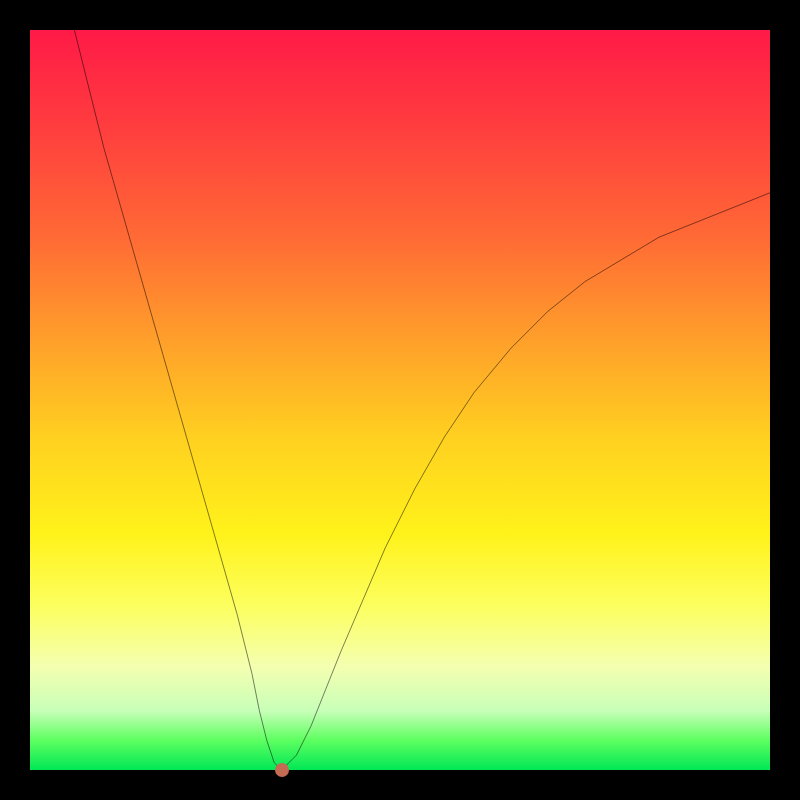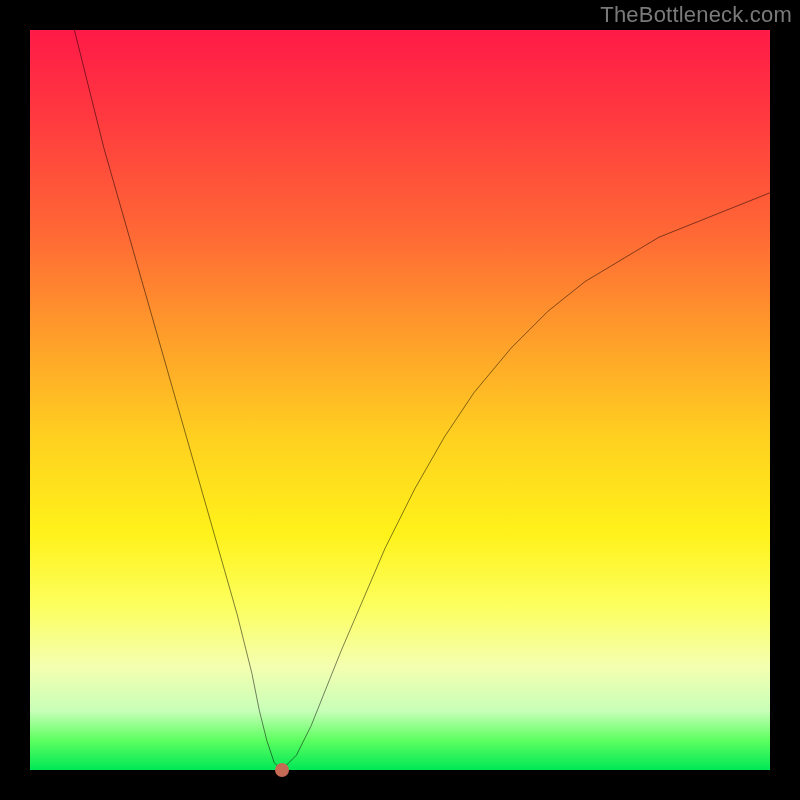--- a/index.html
+++ b/index.html
@@ -63,21 +63,20 @@
     border-radius: 50%;
     background: #c46a55;
     transform: translate(-50%, -50%);
   }
 </style>
 </head>
 <body>
 
 <div class="frame">
 
-  <div class="watermark">TheBottleneck.com</div>
 
   <div class="plot-area">
 
     <svg class="curve" viewBox="0 0 100 100" preserveAspectRatio="none">
       <path id="curve-path" fill="none" stroke="#000" stroke-width="0.5" vector-effect="non-scaling-stroke" stroke-linecap="round" stroke-linejoin="round" d="M6.00 0.00 L8.00 8.00 L10.00 16.00 L12.00 23.00 L14.00 30.00 L16.00 37.00 L18.00 44.00 L20.00 51.00 L22.00 58.00 L24.00 65.00 L26.00 72.00 L28.00 79.00 L30.00 87.00 L31.00 92.00 L32.00 96.00 L33.00 99.00 L34.00 100.00 L35.00 99.00 L36.00 98.00 L38.00 94.00 L40.00 89.00 L42.00 84.00 L45.00 77.00 L48.00 70.00 L52.00 62.00 L56.00 55.00 L60.00 49.00 L65.00 43.00 L70.00 38.00 L75.00 34.00 L80.00 31.00 L85.00 28.00 L90.00 26.00 L95.00 24.00 L100.00 22.00"></path>
     </svg>
 
     <div class="dot" id="marker-dot" style="left: 251.6px; top: 740px; background: rgb(196, 106, 85);"></div>
   </div>
 </div>

